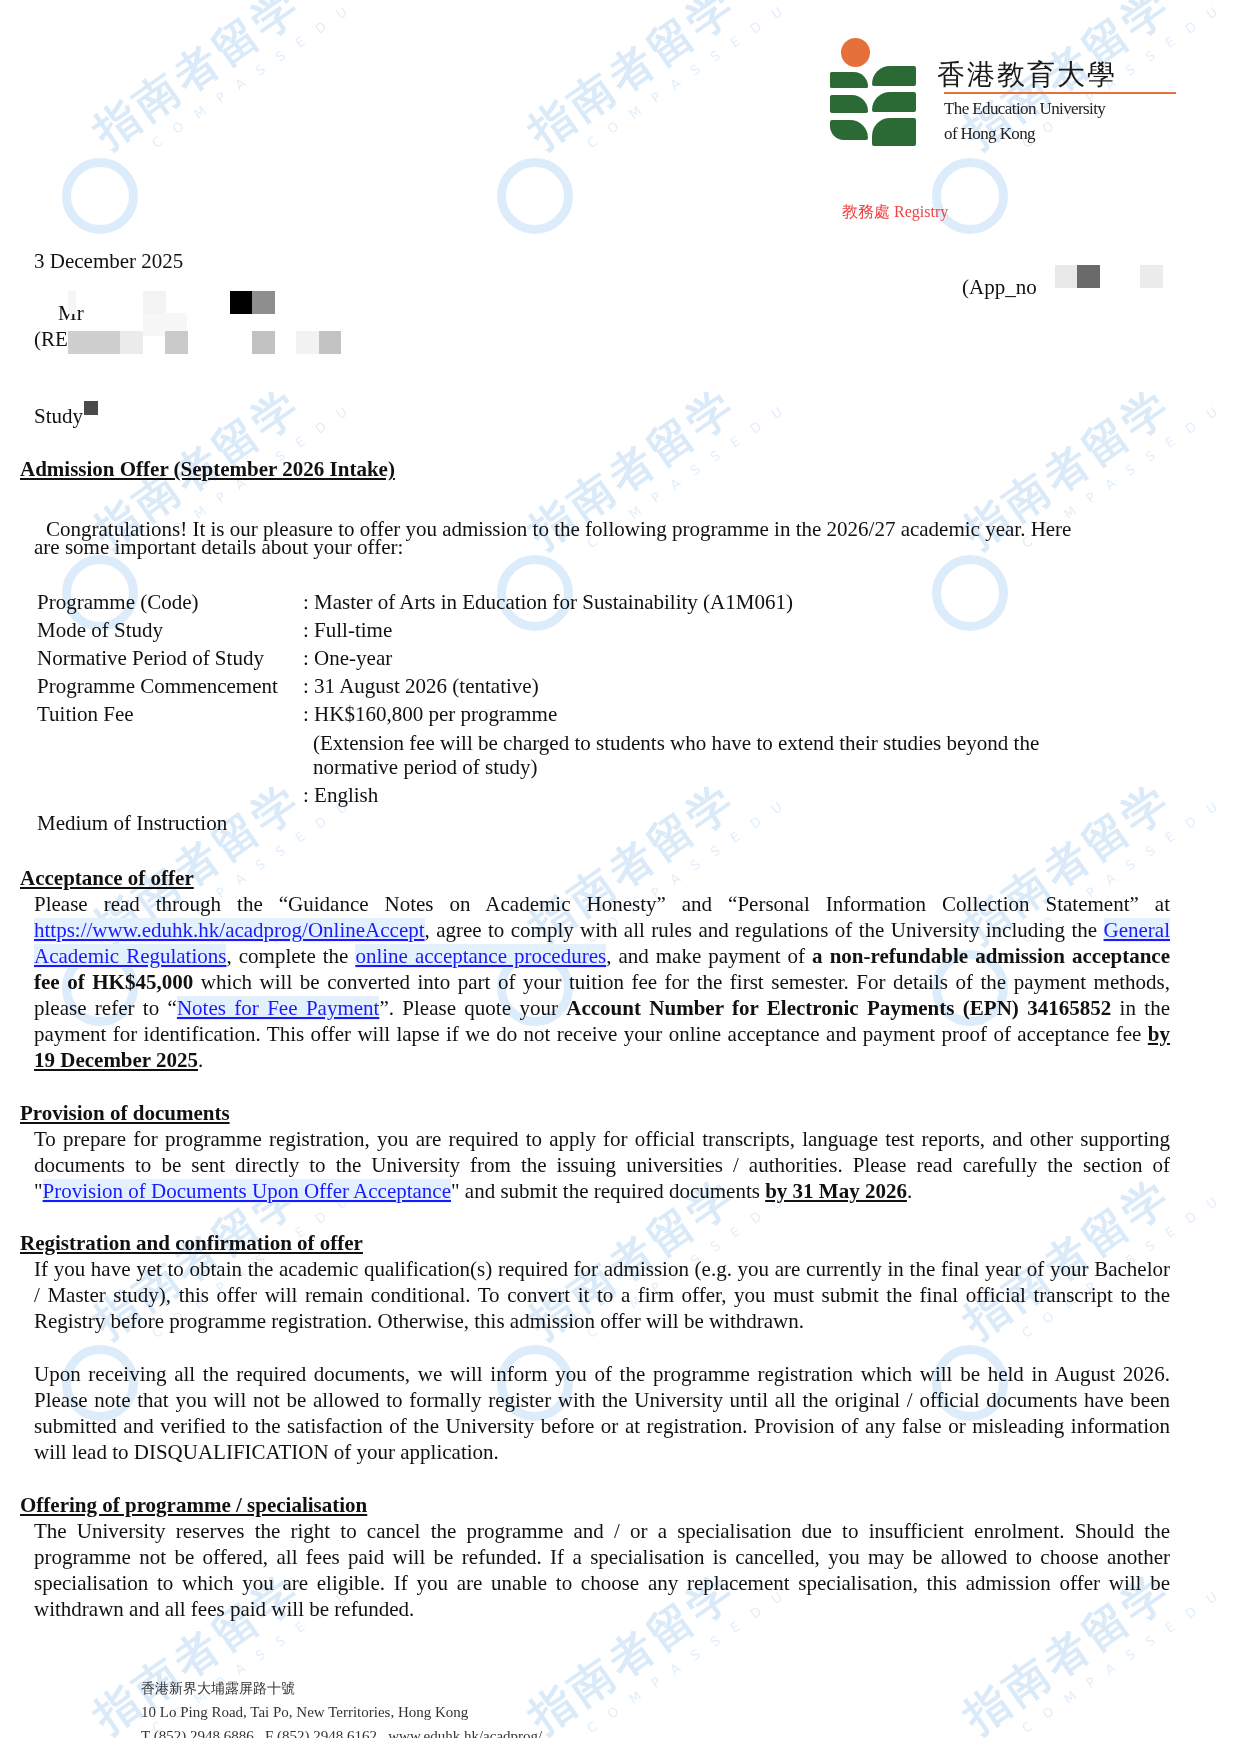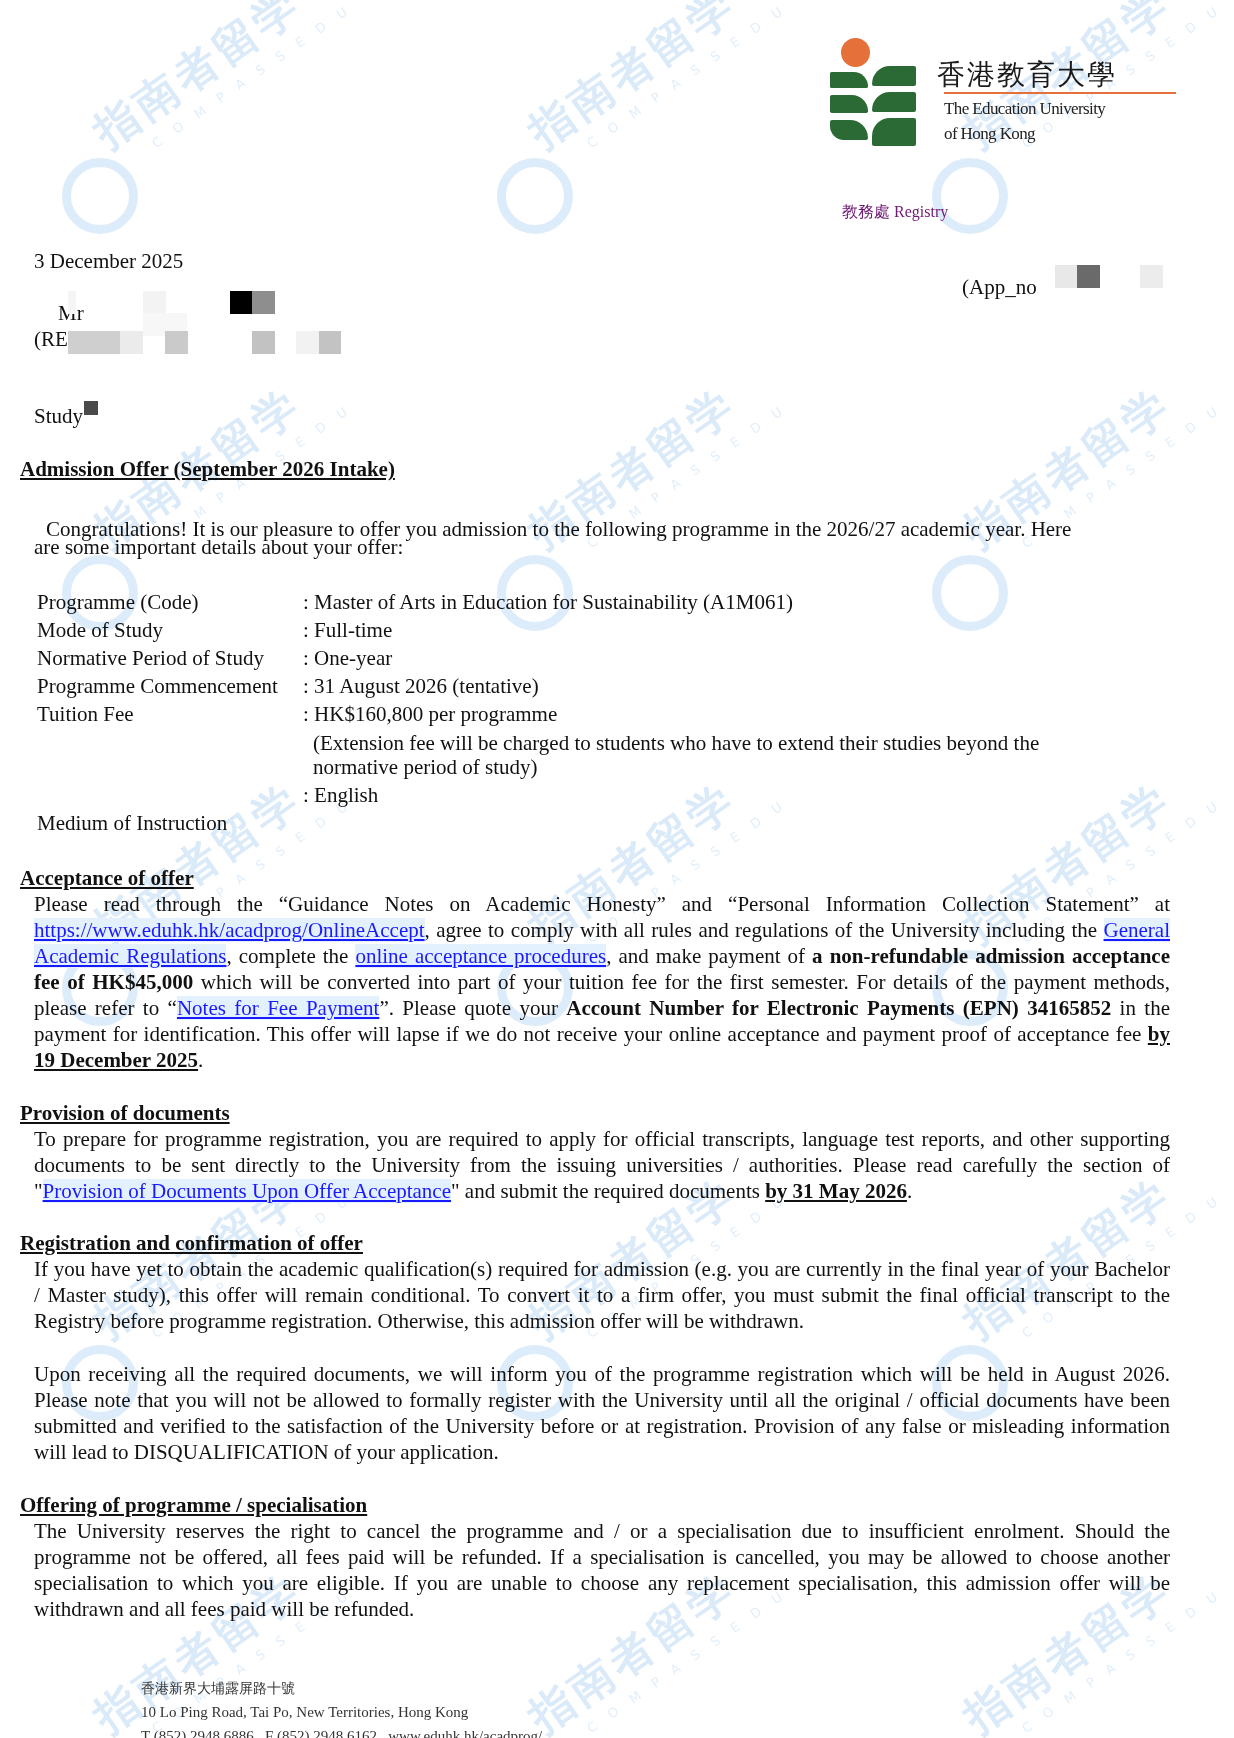--- a/index.html
+++ b/index.html
@@ -14,21 +14,21 @@
   a.lnk { color:#1a1aff; text-decoration:underline; background:#e3f0fd; }
   b.u { text-decoration:underline; }
   .mask { position:absolute; width:23px; height:23px; }
   
   .logo-circle { position:absolute; left:841px; top:38px; width:29px; height:29px; border-radius:50%; background:#e5703a; }
   .leaf { position:absolute; background:#2b6a34; }
   .cn-title { position:absolute; left:937px; top:58px; font-size:28px; line-height:34px; letter-spacing:2px; color:#1a1a1a;
               font-family:"DejaVu Sans", sans-serif; }
   .orange-line { position:absolute; left:944px; top:92px; width:232px; height:2px; background:#e5703a; }
   .en-title { position:absolute; left:944px; top:96px; font-size:17px; line-height:25px; color:#222; letter-spacing:-0.6px; }
-  .registry { position:absolute; left:842px; top:202px; font-size:16px; color:#701a75; white-space:nowrap; }
+  .registry { position:absolute; left:842px; top:202px; font-size:16px; color:#ef4444; white-space:nowrap; }
   .footer { position:absolute; left:141px; font-size:15px; line-height:24px; color:#333; white-space:nowrap; }
   .kv-label { position:absolute; left:37px; font-size:21px; line-height:26px; white-space:nowrap; }
   .kv-value { position:absolute; left:303px; font-size:21px; line-height:26px; white-space:nowrap; }
   .wm { position:absolute; pointer-events:none; opacity:0.55; transform:rotate(-35deg); transform-origin:left bottom; }
   .wm .wm-cn { font-family:"DejaVu Sans", sans-serif; font-size:44px; font-weight:bold; color:#bcdaf5; letter-spacing:4px; white-space:nowrap; }
   .wm .wm-en { font-family:"DejaVu Sans", sans-serif; font-size:13px; color:#c9e1f7; letter-spacing:16px; margin-left:40px; white-space:nowrap; }
   .wm-ring { position:absolute; width:58px; height:58px; border-radius:50%; border:9px solid #cfe4f8; opacity:0.7; pointer-events:none; }
 </style>
 </head>
 <body>

